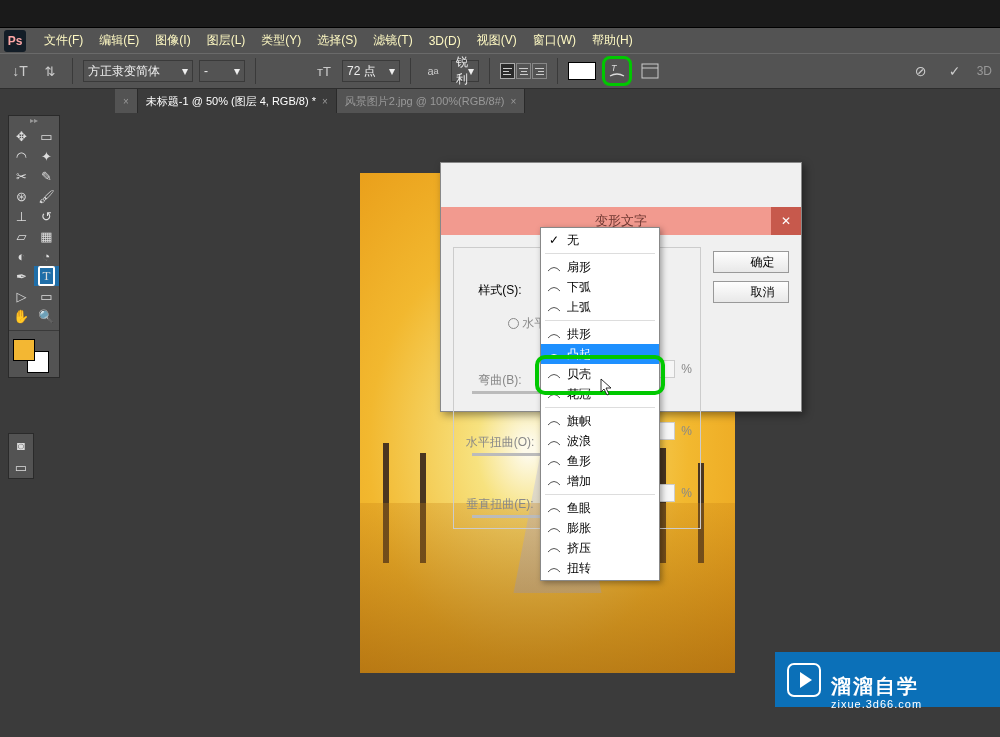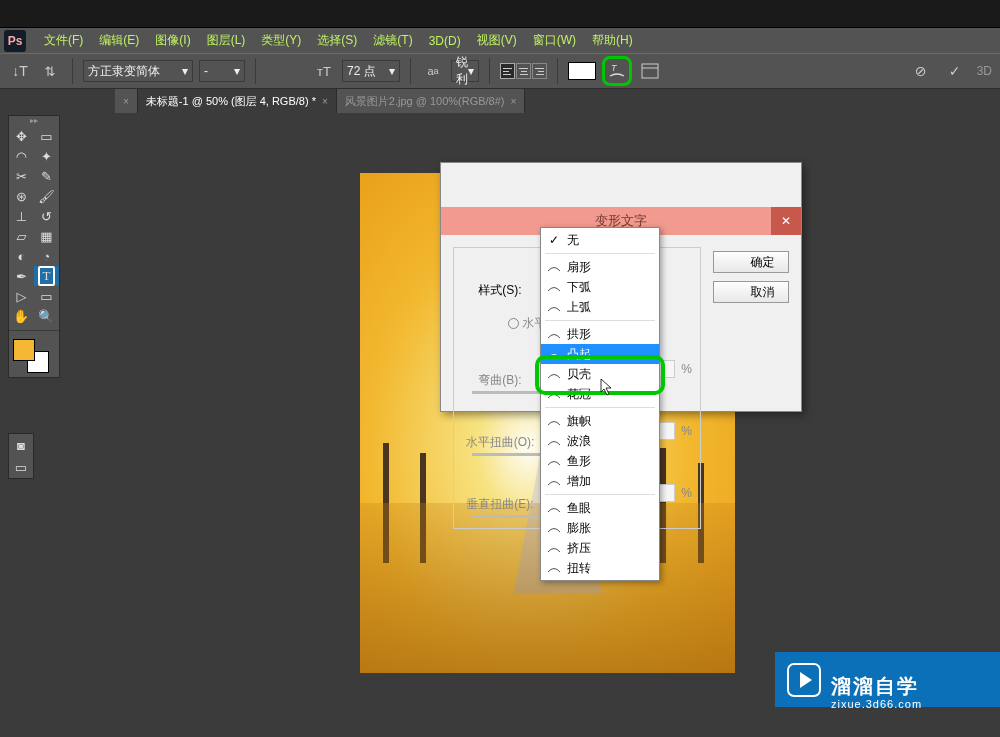--- a/index.html
+++ b/index.html
@@ -1,20 +1,20 @@
 <!DOCTYPE html>
 <html><head>
 <meta charset="utf-8">
 <style>
   * { box-sizing: border-box; margin: 0; padding: 0; font-family: "Microsoft YaHei", Arial, sans-serif; }
   body { width: 1000px; height: 737px; background: #535353; overflow: hidden; position: relative; }
   .titlebar { height: 28px; background: #1a1a1a; border-bottom: 1px solid #000; }
   .menubar { height: 25px; background: #535353; display: flex; align-items: center; padding-left: 4px; gap: 0; }
   .ps-icon { width: 22px; height: 22px; background: #131d27; border-radius: 3px; display: flex; align-items: center; justify-content: center; color: #fca5a5; font-weight: bold; font-size: 12px; margin-right: 10px; }
-  .menu-item { color: #bef264; font-size: 12px; padding: 4px 8px; cursor: default; }
+  .menu-item { color: #fef9c3; font-size: 12px; padding: 4px 8px; cursor: default; }
   .optionsbar { height: 36px; background: #535353; border-top: 1px solid #6a6a6a; border-bottom: 1px solid #2d2d2d; display: flex; align-items: center; padding: 0 8px; gap: 6px; }
   .opt-icon { width: 24px; height: 24px; display: flex; align-items: center; justify-content: center; color: #ccc; font-size: 14px; }
   .opt-select { background: #535353; color: #eee; border: 1px solid #3a3a3a; height: 22px; font-size: 12px; padding: 0 4px; display: flex; align-items: center; }
   .divider-v { width: 1px; height: 26px; background: #3a3a3a; margin: 0 4px; }
   .opt-swatch { width: 28px; height: 18px; background: #fff; border: 1px solid #000; }
   .warp-highlight { border: 3px solid #00c800; border-radius: 8px; padding: 2px; }
   .opt-right { margin-left: auto; display: flex; align-items: center; gap: 10px; color: #999; }
   .tabbar { height: 24px; background: #3b3b3b; display: flex; align-items: flex-end; padding-left: 115px; }
   .doc-tab { height: 24px; background: #535353; color: #999; font-size: 11px; padding: 4px 8px; display: flex; align-items: center; gap: 6px; border-right: 1px solid #2a2a2a; }
   .doc-tab.active { background: #3b3b3b; color: #fff; }

